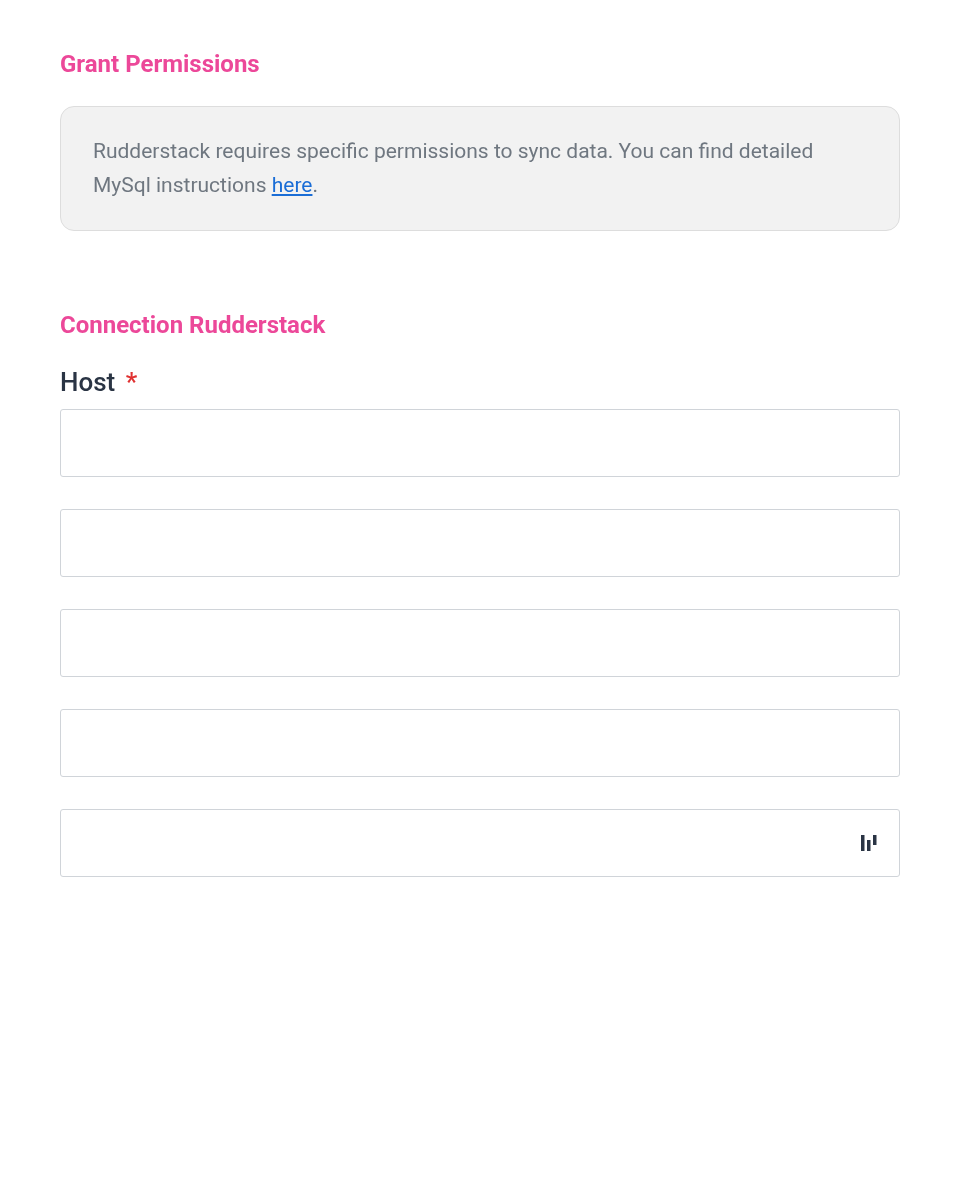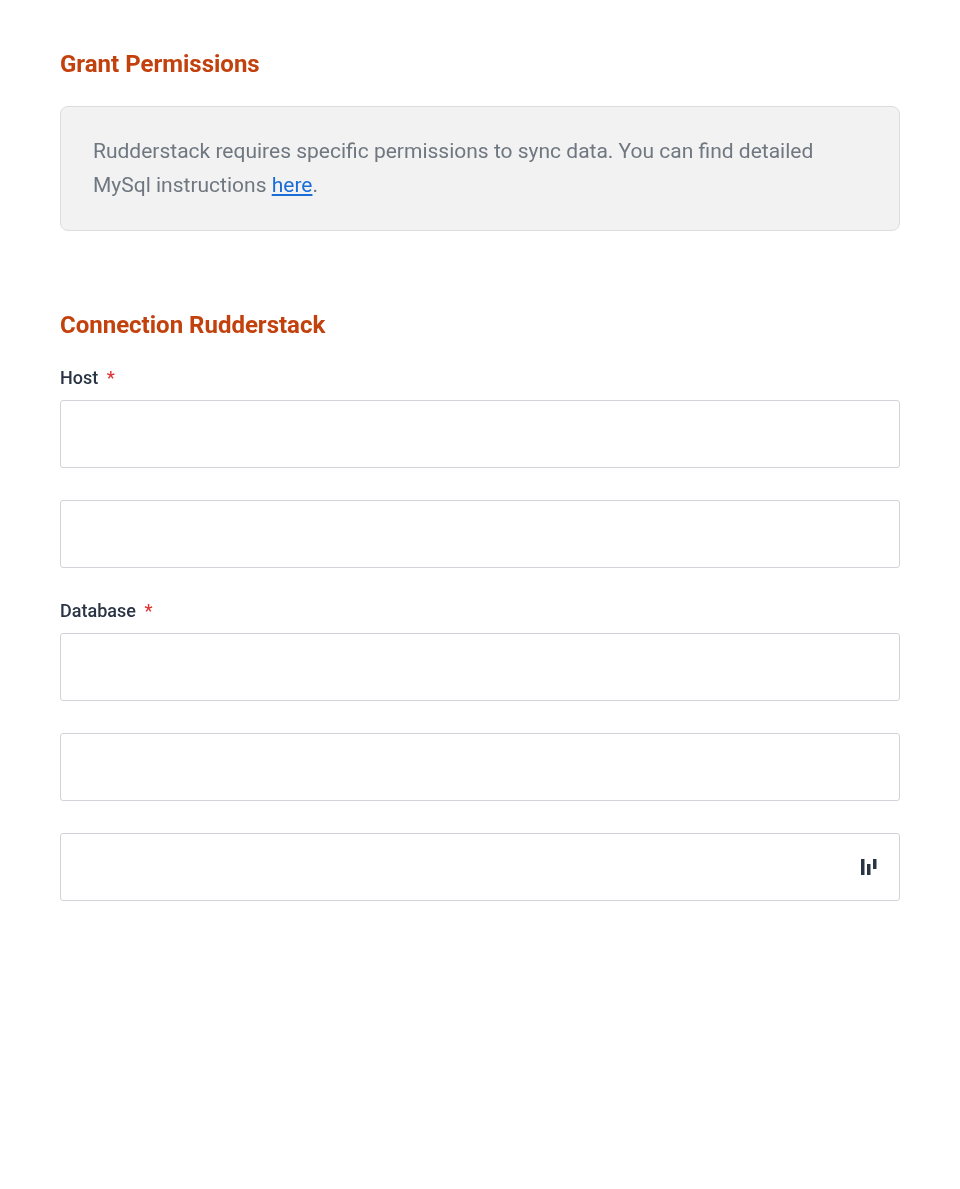--- a/index.html
+++ b/index.html
@@ -9,47 +9,47 @@
     }
     body {
       font-family: -apple-system, BlinkMacSystemFont, "Segoe UI", Roboto, "Helvetica Neue", Arial, sans-serif;
       background: #ffffff;
       padding: 50px 60px;
       color: #1a2744;
     }
     .section-heading {
       font-size: 24px;
       font-weight: 700;
-      color: #c2410c;
+      color: #ec4899;
       margin-bottom: 28px;
     }
     .info-box {
       background: #f2f2f2;
       border: 1px solid #dddddd;
-      border-radius: 8px;
+      border-radius: 14px;
       padding: 28px 32px;
       margin-bottom: 80px;
     }
     .info-text {
       font-size: 21px;
       line-height: 1.6;
       color: #6f7780;
     }
     .info-link {
       color: #1a6dd6;
       text-decoration: underline;
     }
     .period {
       color: #6f7780;
     }
     .field-group {
       margin-bottom: 32px;
     }
     .field-label {
-      font-size: 18px;
+      font-size: 26px;
       font-weight: 500;
       color: #2a3444;
       margin-bottom: 12px;
       display: block;
     }
     .required-star {
       color: #e03131;
       margin-left: 4px;
     }
     .text-input {
@@ -100,24 +100,20 @@
     <span class="required-star">*</span>
   </label>
   <input type="text" class="text-input" value="" style="">
 </div>
 
 <div class="field-group">
   <input type="text" class="text-input" value="" style="">
 </div>
 
 <div class="field-group">
-  <label class="field-label">
-    <span>Database</span>
-    <span class="required-star">*</span>
-  </label>
   <input type="text" class="text-input" value="" style="">
 </div>
 
 <div class="field-group">
   <input type="text" class="text-input" value="" style="">
 </div>
 
 <div class="field-group">
   <div class="password-wrapper">
     <input type="password" class="text-input" value="" style="">

